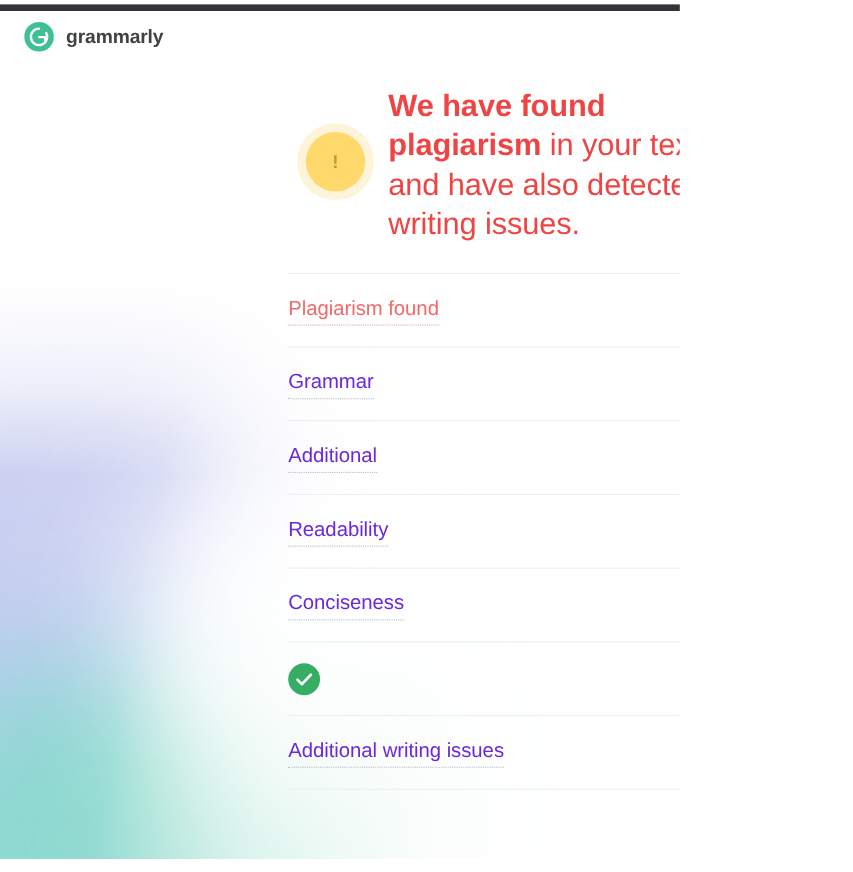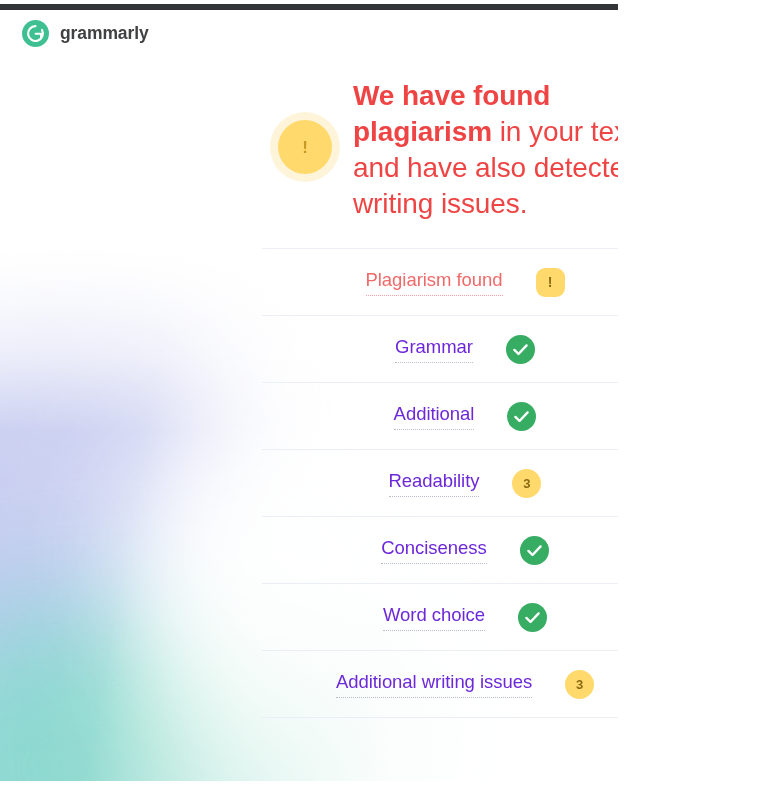--- a/index.html
+++ b/index.html
@@ -211,21 +211,21 @@
 
   
   .issue-list {
     margin-top: 26px;
     width: 419px;
   }
   .issue-row {
     position: relative;
     display: flex;
     align-items: center;
-    justify-content: center;
+    justify-content: space-between;
     height: 66px;
     border-top: 1px solid #eceef5;
     gap: 33px;
   }
   .issue-row:first-child { border-top: 1px solid #eceef5; }
   .issue-row:last-child  { border-bottom: 1px solid #eceef5; }
 
   .issue-label {
     font-size: 18.5px;
     line-height: 24px;
@@ -344,21 +344,20 @@
         </div>
         <div class="issue-row">
           <span class="issue-label">Conciseness</span>
           <span class="chip chip-ok">
             <svg width="29" height="29" viewBox="0 0 29 29">
               <path d="M8.4 14.9l4.1 4.1 8.1-8.6" fill="none" stroke="#ffffff" stroke-width="2.4" stroke-linecap="round" stroke-linejoin="round"></path>
             </svg>
           </span>
         </div>
         <div class="issue-row">
-          <span class="issue-label">Word choice</span>
           <span class="chip chip-ok">
             <svg width="29" height="29" viewBox="0 0 29 29">
               <path d="M8.4 14.9l4.1 4.1 8.1-8.6" fill="none" stroke="#ffffff" stroke-width="2.4" stroke-linecap="round" stroke-linejoin="round"></path>
             </svg>
           </span>
         </div>
         <div class="issue-row">
           <span class="issue-label">Additional writing issues</span>
           <span class="chip chip-count">3</span>
         </div>

